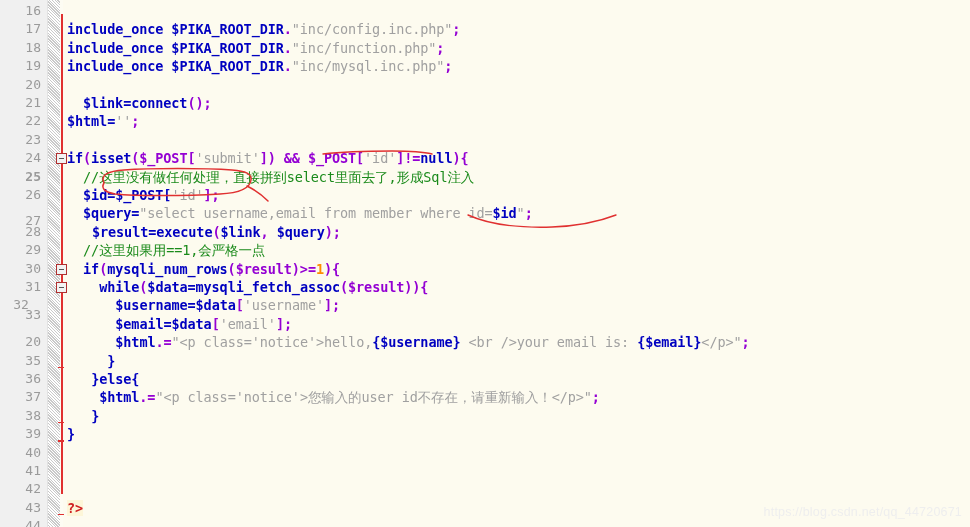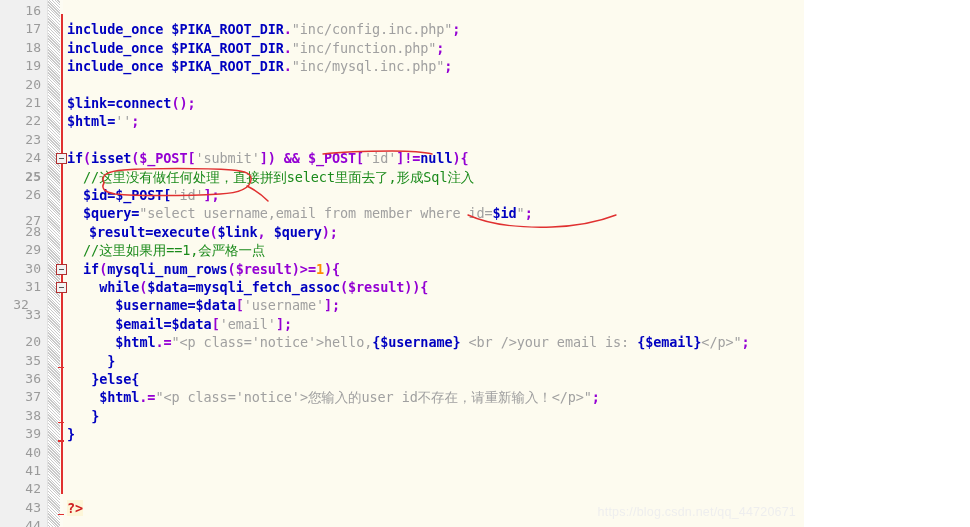--- a/index.html
+++ b/index.html
@@ -3,21 +3,21 @@
 <meta charset="utf-8">
 <title>PHP Code Editor Screenshot</title>
 <style>
   html, body {
     margin: 0;
     padding: 0;
     background: #ffffff;
   }
   #app {
     position: relative;
-    width: 804px;
+    width: 970px;
     height: 527px;
     background: #fdfcf3;
     font-family: "DejaVu Sans Mono", "Liberation Mono", monospace;
     overflow: hidden;
     user-select: none;
   }
 
   
   .gutter {
     position: absolute;
@@ -178,27 +178,27 @@
 
   <div class="hatch"></div>
 
   <div class="changebar" style="top:14px;height:132px;"></div>
   <div class="changebar" style="top:146px;height:348px;"></div>
 
   <div class="code-layer" id="codelayer">
       <div class="line" style="top: 20.4px; padding-left: 4px;"><span class="kw">include_once</span><span class="var"> $PIKA_ROOT_DIR</span><span class="pun">.</span><span class="str">"inc/config.inc.php"</span><span class="pun">;</span></div>
       <div class="line" style="top: 38.8px; padding-left: 4px;"><span class="kw">include_once</span><span class="var"> $PIKA_ROOT_DIR</span><span class="pun">.</span><span class="str">"inc/function.php"</span><span class="pun">;</span></div>
       <div class="line" style="top: 57.2px; padding-left: 4px;"><span class="kw">include_once</span><span class="var"> $PIKA_ROOT_DIR</span><span class="pun">.</span><span class="str">"inc/mysql.inc.php"</span><span class="pun">;</span></div>
-      <div class="line" style="top: 94px; padding-left: 4px;"><span class="var">$link=connect</span><span class="pun">();</span></div>
+      <div class="line" style="top: 94px; padding-left: 20px;"><span class="var">$link=connect</span><span class="pun">();</span></div>
       <div class="line" style="top: 112.4px; padding-left: 4px;"><span class="var">$html=</span><span class="str">''</span><span class="pun">;</span></div>
       <div class="line" style="top: 149.2px; padding-left: 4px;"><span class="kw">if</span><span class="pun">(</span><span class="fn">isset</span><span class="pun">($_POST[</span><span class="str">'submit'</span><span class="pun">])</span><span class="pun"> &amp;&amp; </span><span class="pun">$_POST[</span><span class="str">'id'</span><span class="pun">]</span><span class="pun">!=</span><span class="kw">null</span><span class="pun">){</span></div>
       <div class="line" style="top: 167.6px; padding-left: 20.1px;"><span class="cmt">//这里没有做任何处理，直接拼到select里面去了,形成Sql注入</span></div>
       <div class="line" style="top: 186px; padding-left: 20.1px;"><span class="var">$id=$_POST[</span><span class="str">'id'</span><span class="pun">];</span></div>
       <div class="line" style="top: 204.4px; padding-left: 20.1px;"><span class="var">$query=</span><span class="str">"select username,email from member where id=</span><span class="var">$id</span><span class="str">"</span><span class="pun">;</span></div>
-      <div class="line" style="top: 222.8px; padding-left: 18px; margin-left: 8px;"><span class="var">$result=execute</span><span class="pun">(</span><span class="var">$link</span><span class="pun">, </span><span class="var">$query</span><span class="pun">);</span></div>
+      <div class="line" style="top: 222.8px; padding-left: 29px;"><span class="var">$result=execute</span><span class="pun">(</span><span class="var">$link</span><span class="pun">, </span><span class="var">$query</span><span class="pun">);</span></div>
       <div class="line" style="top: 241.2px; padding-left: 20.1px;"><span class="cmt">//这里如果用==1,会严格一点</span></div>
       <div class="line" style="top: 259.6px; padding-left: 20.1px;"><span class="kw">if</span><span class="pun">(</span><span class="fn">mysqli_num_rows</span><span class="pun">($result)</span><span class="pun">&gt;=</span><span class="num">1</span><span class="pun">){</span></div>
       <div class="line" style="top: 296.4px; padding-left: 52.3px;"><span class="var">$username=$data</span><span class="pun">[</span><span class="str">'username'</span><span class="pun">];</span></div>
       <div class="line" style="top: 278px; padding-left: 36.2px;"><span class="kw">while</span><span class="pun">(</span><span class="fn">$data=mysqli_fetch_assoc</span><span class="pun">($result)){</span></div>
       <div class="line" style="top: 314.8px; padding-left: 52.3px;"><span class="var">$email=$data</span><span class="pun">[</span><span class="str">'email'</span><span class="pun">];</span></div>
       <div class="line" style="top: 333.2px; padding-left: 52.3px;"><span class="var">$html</span><span class="pun">.=</span><span class="str">"&lt;p class='notice'&gt;hello,</span><span class="var">{$username}</span><span class="str"> &lt;br /&gt;your email is: </span><span class="var">{$email}</span><span class="str">&lt;/p&gt;"</span><span class="pun">;</span></div>
       <div class="line" style="top: 351.6px; padding-left: 44.25px;"><span class="brc">}</span></div>
       <div class="line" style="top: 370px; padding-left: 28.15px;"><span class="brc">}</span><span class="kw">else</span><span class="brc">{</span></div>
       <div class="line" style="top: 388.4px; padding-left: 36.2px;"><span class="var">$html</span><span class="pun">.=</span><span class="str">"&lt;p class='notice'&gt;您输入的user id不存在，请重新输入！&lt;/p&gt;"</span><span class="pun">;</span></div>
       <div class="line" style="top: 406.8px; padding-left: 28.15px;"><span class="brc">}</span></div>

